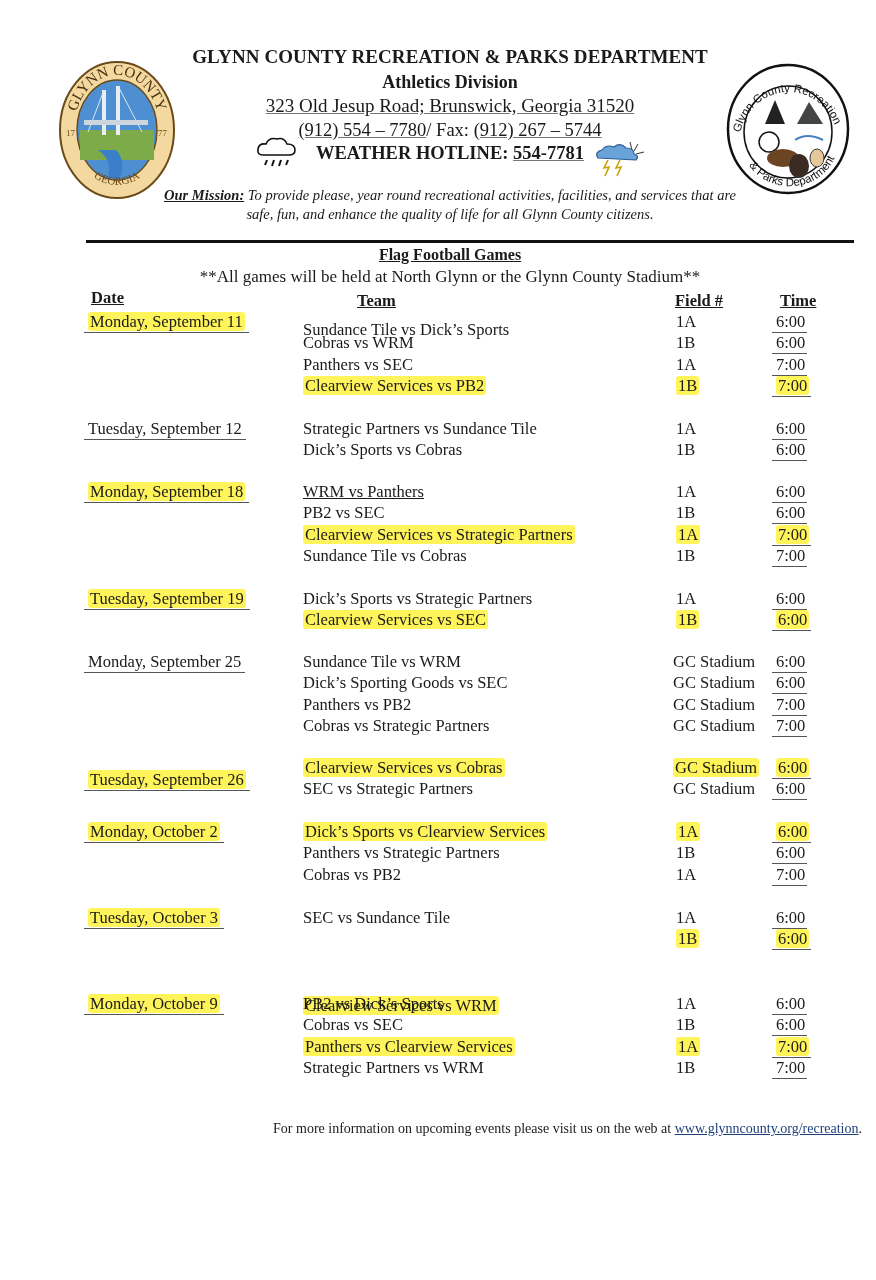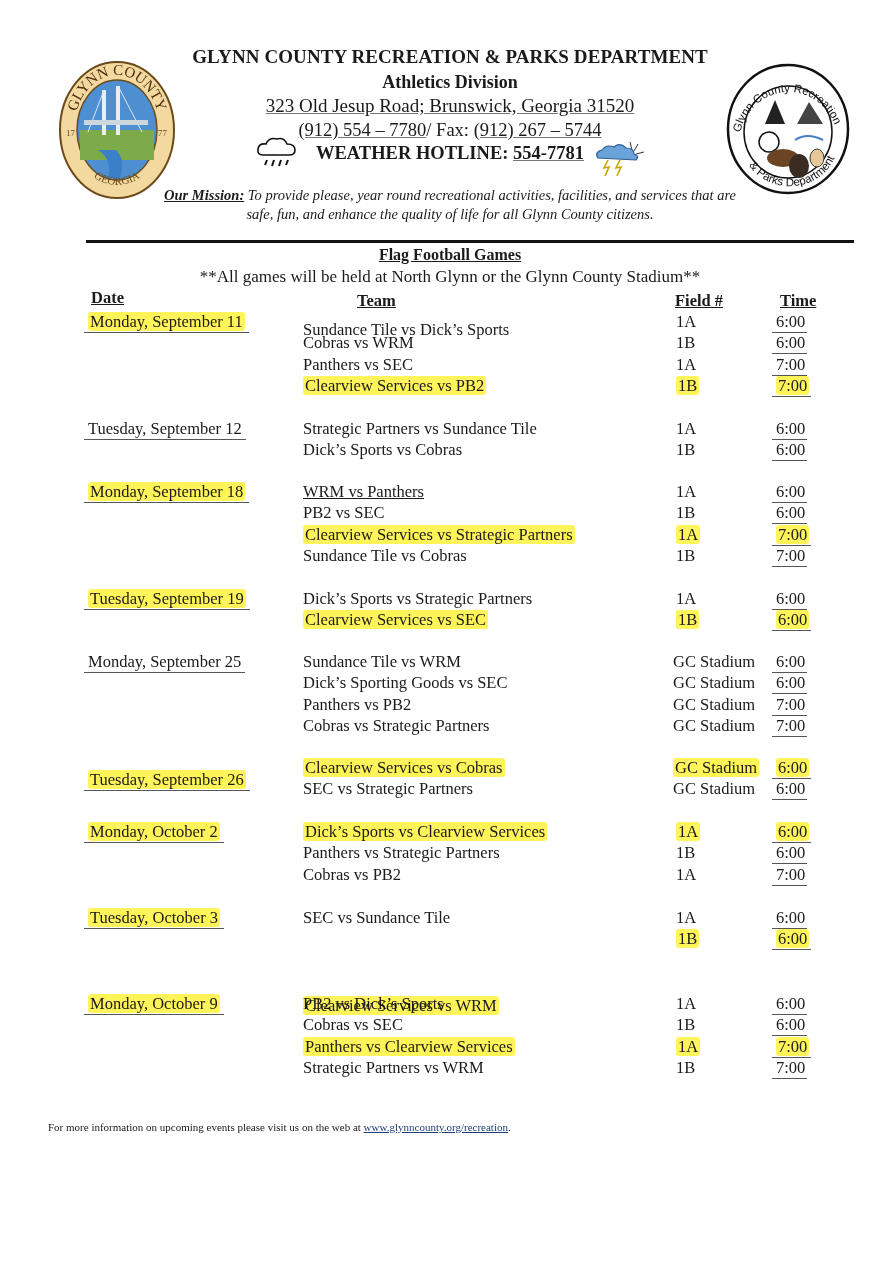--- a/index.html
+++ b/index.html
@@ -20,21 +20,21 @@
   .mission { left: 150px; width: 600px; top: 186px; font-size: 14.5px; font-style: italic; line-height: 19px; }
   .mission b { text-decoration: underline; }
   .rule { left: 86px; width: 768px; top: 240px; height: 3px; background: #111; }
   .sec-title { left: 150px; width: 600px; top: 246px; font-size: 16px; font-weight: bold; text-decoration: underline; }
   .sec-note { left: 150px; width: 600px; top: 267px; font-size: 17px; }
   .colh { top: 288px; font-size: 16.5px; font-weight: bold; text-decoration: underline; }
   .row { position: absolute; font-size: 16.5px; line-height: 20px; white-space: nowrap; }
   .date-cell { border-bottom: 1px solid #555; padding: 0 4px 1px 4px; }
   .hl { background: #fff45a; border-radius: 3px; padding: 0 2px; }
   .time-cell { border-bottom: 1px solid #555; padding: 0 2px 0 4px; display: inline-block; }
-  .footer { left: 48px; width: 790px; top: 1121px; font-size: 11px; text-align: left; }
+  .footer { left: 72px; width: 790px; top: 1121px; font-size: 14px; text-align: right; }
   .footer a { color: #1f3f7a; text-decoration: underline; }
   .logo { position: absolute; }
   .icon { position: absolute; }
 </style>
 </head>
 <body>
 
 <div class="logo" style="left:58px;top:60px;width:118px;height:140px;">
   <svg width="118" height="140" viewBox="0 0 118 140">
     <defs>

